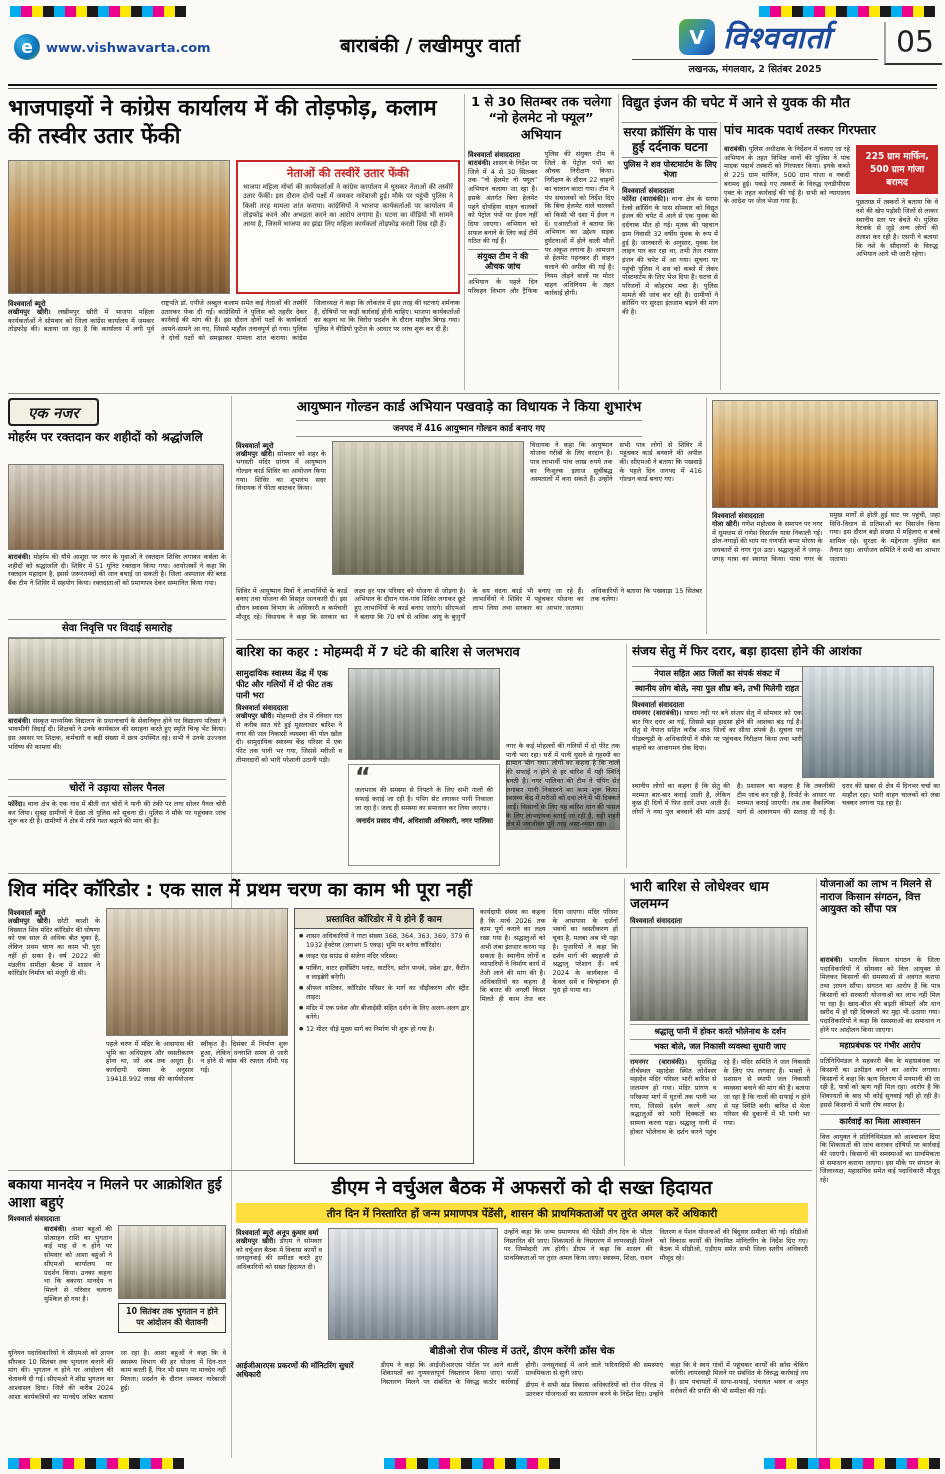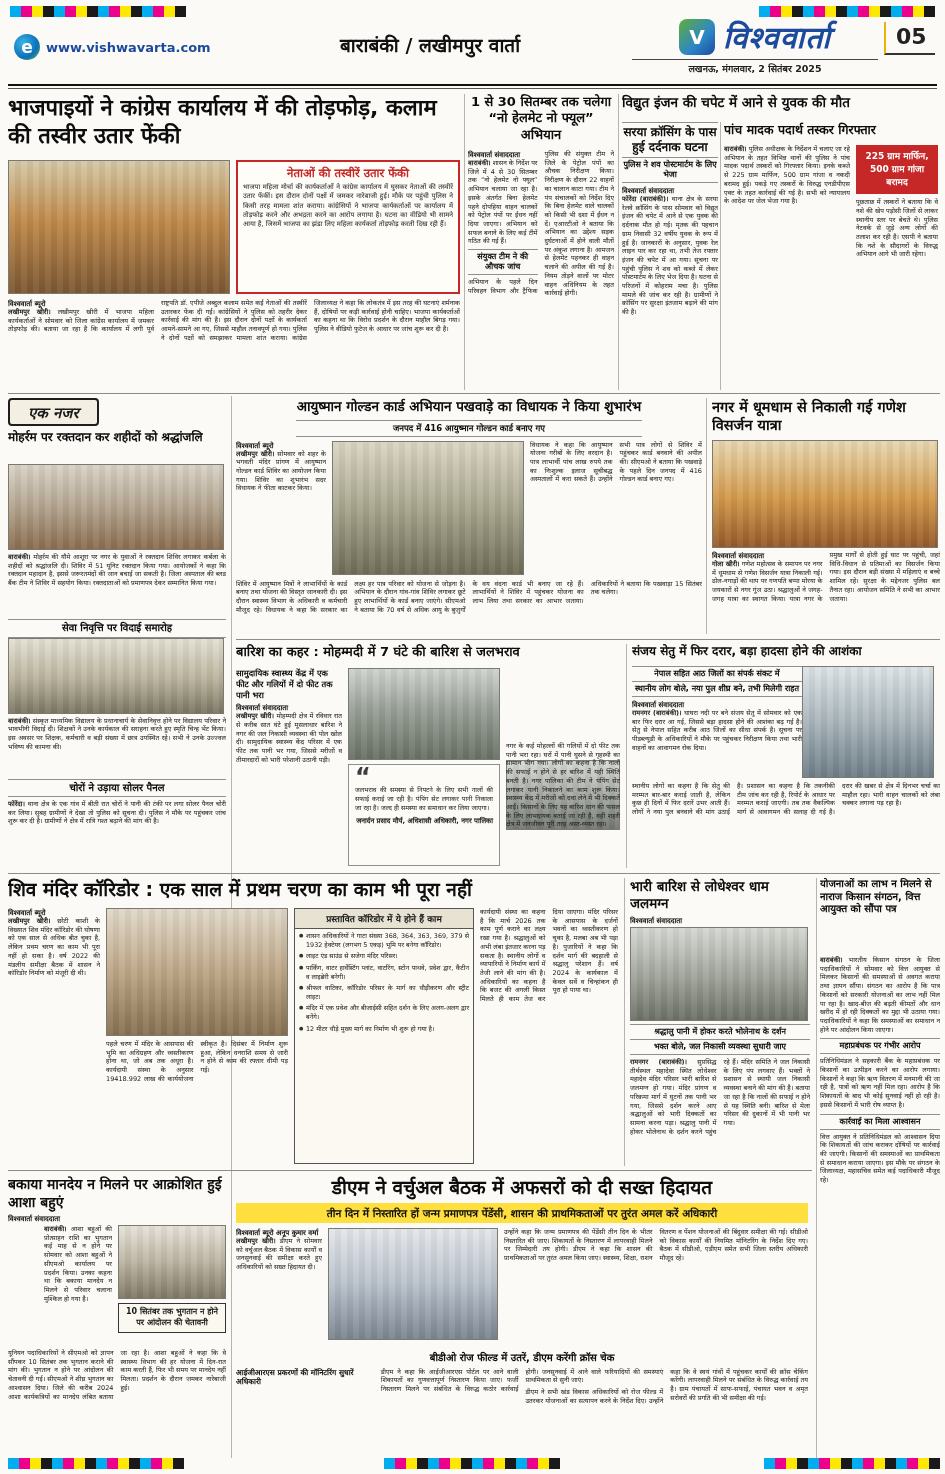--- a/index.html
+++ b/index.html
@@ -35,21 +35,21 @@
   .reg-strip{display:flex;gap:0;height:11px;}
   .reg-sq{display:inline-block;width:11px;height:11px;}
   .elogo{display:inline-flex;width:26px;height:26px;border-radius:50%;align-items:center;justify-content:center;
     background:radial-gradient(circle at 35% 35%,#39b6e8,#0d6fb8 60%,#6cbf3f);color:#fff;font-weight:bold;font-size:17px;}
   .url{font-size:13px;font-weight:bold;color:var(--masthead-blue,#1c4a9c);}
   .sect-title{font-size:19px;font-weight:bold;color:#111;}
   .vlogo{display:inline-flex;width:36px;height:36px;border-radius:8px;align-items:center;justify-content:center;
     background:linear-gradient(135deg,#5fae3a 0%,#2d86c8 60%,#1c4a9c 100%);color:#fff;font-weight:bold;font-size:20px;}
   .mast-name{font-size:30px;font-weight:bold;font-style:italic;color:var(--masthead-blue,#1c4a9c);letter-spacing:1px;}
   .mast-date{margin-top:2px;font-size:9.5px;font-weight:bold;text-align:center;border-top:1px solid #444;padding-top:2px;color:#222;}
-  .pageno{font-size:22px;font-weight:bold;color:#222;border-left:2px solid #eab308;border-bottom:2px solid #333;padding:2px 8px 4px 10px;}
+  .pageno{font-size:30px;font-weight:normal;color:#222;border-left:2px solid #a3a3a3;border-bottom:2px solid #333;padding:2px 8px 4px 10px;}
   .redbox{border:2px solid var(--brand-red,#c62828);padding:4px 5px;background:#fffdf8;}
   .redbox h3{font-size:11.5px;color:var(--brand-red,#c62828);text-align:center;margin-bottom:3px;}
   .redchip{background:var(--brand-red,#c62828);color:#fff;font-weight:bold;font-size:9px;line-height:1.45;text-align:center;padding:5px 3px;}
   .plate{display:inline-block;font-size:15px;font-weight:bold;font-style:italic;padding:2px 18px;border:2px solid #1e1e1e;border-radius:4px;background:#f3efe3;}
   .quote{border:1px solid #8f8f8f;padding:5px 6px;background:#fcfbf6;}
   .quote .qmark{font-size:24px;line-height:.6;color:#3d3d3d;font-weight:bold;}
   .quote .qtext{font-size:6.4px;line-height:1.4;text-align:justify;color:#222;margin-top:2px;}
   .quote .qby{font-size:6.8px;font-weight:bold;text-align:right;margin-top:3px;}
   .yellowband{background:var(--highlight-yellow,#ffdf3d);font-weight:bold;font-size:10.5px;text-align:center;padding:3px 2px;color:#111;}
   .warnbox{border:1.5px solid #333;font-weight:bold;font-size:8px;line-height:1.35;text-align:center;padding:3px 2px;background:#faf8ef;}
@@ -192,29 +192,28 @@
     <div style="display:flex;gap:6px;margin-top:4px;height:134px;">
       <div class="clip" style="width:90px;">
         <p class="byl">विश्ववार्ता ब्यूरो</p>
         <p class="bt"><b class="dl">लखीमपुर खीरी।</b> <span>सोमवार को शहर के भगवती मंदिर प्रांगण में आयुष्मान गोल्डन कार्ड शिविर का आयोजन किया गया। शिविर का शुभारंभ सदर विधायक ने फीता काटकर किया।</span></p>
       </div>
       <div class="ph ph-camp" style="width:192px;height:134px;"></div>
       <div class="cols-2 clip" style="width:172px;">
         <p class="bt">विधायक ने कहा कि आयुष्मान योजना गरीबों के लिए वरदान है। पात्र लाभार्थी पांच लाख रुपये तक का निःशुल्क इलाज सूचीबद्ध अस्पतालों में करा सकते हैं। उन्होंने सभी पात्र लोगों से शिविर में पहुंचकर कार्ड बनवाने की अपील की। सीएमओ ने बताया कि पखवाड़े के पहले दिन जनपद में 416 गोल्डन कार्ड बनाए गए।</p>
       </div>
     </div>
-    <div class="cols-4 clip" style="margin-top:5px;height:64px;">
+    <div class="cols-4 clip" style="margin-top:12px;height:64px;">
       <p class="bt">शिविर में आयुष्मान मित्रों ने लाभार्थियों के कार्ड बनाए तथा योजना की विस्तृत जानकारी दी। इस दौरान स्वास्थ्य विभाग के अधिकारी व कर्मचारी मौजूद रहे। विधायक ने कहा कि सरकार का लक्ष्य हर पात्र परिवार को योजना से जोड़ना है। अभियान के दौरान गांव-गांव शिविर लगाकर छूटे हुए लाभार्थियों के कार्ड बनाए जाएंगे। सीएमओ ने बताया कि 70 वर्ष से अधिक आयु के बुजुर्गों के वय वंदना कार्ड भी बनाए जा रहे हैं। लाभार्थियों ने शिविर में पहुंचकर योजना का लाभ लिया तथा सरकार का आभार जताया। अधिकारियों ने बताया कि पखवाड़ा 15 सितंबर तक चलेगा।</p>
     </div>
   </section>
 
   <div class="abs vrule" style="left:706px;top:398px;height:236px;"></div>
 
   <section class="abs clip" style="left:712px;top:398px;width:228px;height:236px;">
-    <h2 style="font-size:14.5px;height:40px;overflow:hidden;">नगर में धूमधाम से निकाली गई गणेश विसर्जन यात्रा</h2>
     <div class="ph ph-ganesh" style="width:226px;height:108px;margin:2px 0 3px;"></div>
     <div class="cols-2 clip" style="height:78px;">
       <p class="byl">विश्ववार्ता संवाददाता</p>
       <p class="bt"><b class="dl">गोला खीरी।</b> <span>गणेश महोत्सव के समापन पर नगर में धूमधाम से गणेश विसर्जन यात्रा निकाली गई। ढोल-नगाड़ों की थाप पर गणपति बप्पा मोरया के जयकारों से नगर गूंज उठा। श्रद्धालुओं ने जगह-जगह यात्रा का स्वागत किया। यात्रा नगर के प्रमुख मार्गों से होती हुई घाट पर पहुंची, जहां विधि-विधान से प्रतिमाओं का विसर्जन किया गया। इस दौरान बड़ी संख्या में महिलाएं व बच्चे शामिल रहे। सुरक्षा के मद्देनजर पुलिस बल तैनात रहा। आयोजन समिति ने सभी का आभार जताया।</span></p>
     </div>
   </section>
 
   <div class="abs hrule" style="left:236px;top:639px;width:704px;"></div>
 
   <section class="abs clip" style="left:236px;top:644px;width:384px;height:224px;">
@@ -335,21 +334,21 @@
     <div style="display:flex;gap:6px;margin-top:5px;height:112px;">
       <div class="clip" style="width:86px;">
         <p class="byl">विश्ववार्ता ब्यूरो अनूप कुमार वर्मा</p>
         <p class="bt"><b class="dl">लखीमपुर खीरी।</b> <span>डीएम ने सोमवार को वर्चुअल बैठक में विकास कार्यों व जनसुनवाई की समीक्षा करते हुए अधिकारियों को सख्त हिदायत दी।</span></p>
       </div>
       <div class="ph ph-office" style="width:170px;height:112px;"></div>
       <div class="cols-2 clip" style="width:304px;">
         <p class="bt">उन्होंने कहा कि जन्म प्रमाणपत्र की पेंडेंसी तीन दिन के भीतर निस्तारित की जाए। शिकायतों के निस्तारण में लापरवाही मिलने पर जिम्मेदारी तय होगी। डीएम ने कहा कि शासन की प्राथमिकताओं पर तुरंत अमल किया जाए। स्वास्थ्य, शिक्षा, राशन वितरण व पेंशन योजनाओं की बिंदुवार समीक्षा की गई। सीडीओ को विकास कार्यों की नियमित मॉनिटरिंग के निर्देश दिए गए। बैठक में सीडीओ, एडीएम समेत सभी जिला स्तरीय अधिकारी मौजूद रहे।</p>
       </div>
     </div>
-    <h3 style="font-size:10px;text-align:center;margin-top:12px;">बीडीओ रोज फील्ड में उतरें, डीएम करेंगी क्रॉस चेक</h3>
+    <h3 style="font-size:10px;text-align:center;margin-top:5px;">बीडीओ रोज फील्ड में उतरें, डीएम करेंगी क्रॉस चेक</h3>
     <div class="cols-4 clip" style="margin-top:3px;height:86px;">
       <h4 style="font-size:7.5px;margin-bottom:2px;">आईजीआरएस प्रकरणों की मॉनिटरिंग सुधारें अधिकारी</h4>
       <p class="bt">डीएम ने कहा कि आईजीआरएस पोर्टल पर आने वाली शिकायतों का गुणवत्तापूर्ण निस्तारण किया जाए। फर्जी निस्तारण मिलने पर संबंधित के विरुद्ध कठोर कार्रवाई होगी। जनसुनवाई में आने वाले फरियादियों की समस्याएं प्राथमिकता से सुनी जाएं।</p>
       <p class="bt" style="margin-top:3px;">डीएम ने सभी खंड विकास अधिकारियों को रोज फील्ड में उतरकर योजनाओं का सत्यापन करने के निर्देश दिए। उन्होंने कहा कि वे स्वयं गांवों में पहुंचकर कार्यों की क्रॉस चेकिंग करेंगी। लापरवाही मिलने पर संबंधित के विरुद्ध कार्रवाई तय है। ग्राम पंचायतों में साफ-सफाई, पंचायत भवन व अमृत सरोवरों की प्रगति की भी समीक्षा की गई।</p>
     </div>
   </section>
 
   <div class="abs reg-strip" style="left:8px;top:1458px;">
       <span class="reg-sq" style="background: rgb(0, 174, 239);"></span>
       <span class="reg-sq" style="background: rgb(236, 0, 140);"></span>

